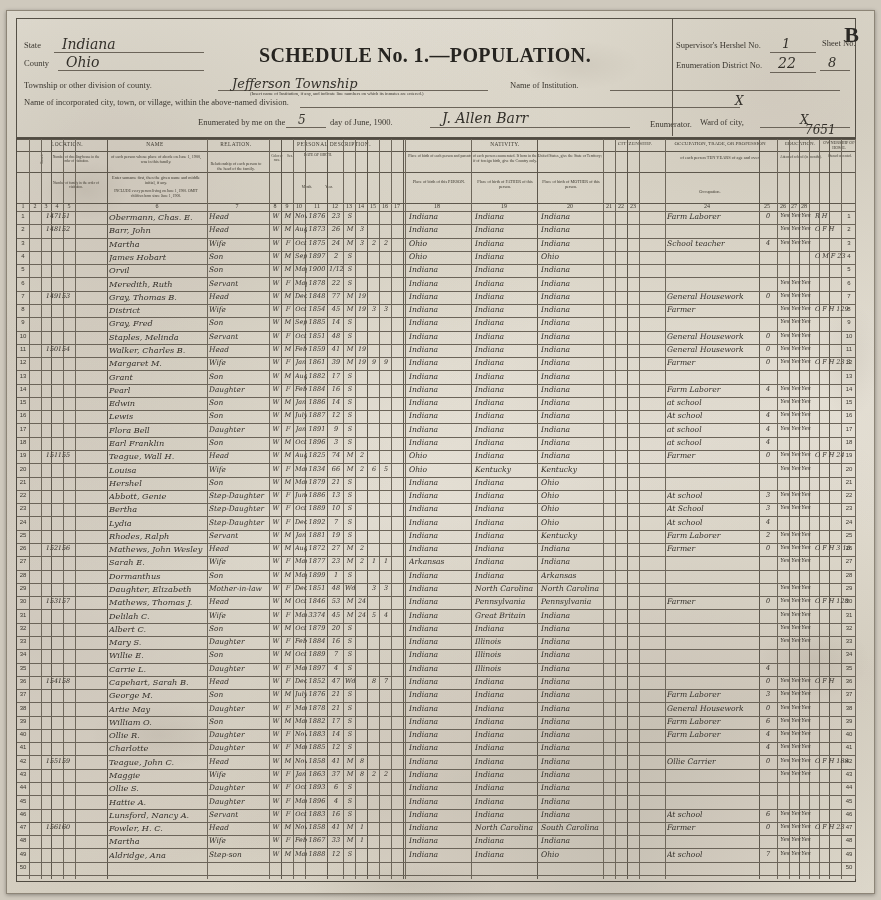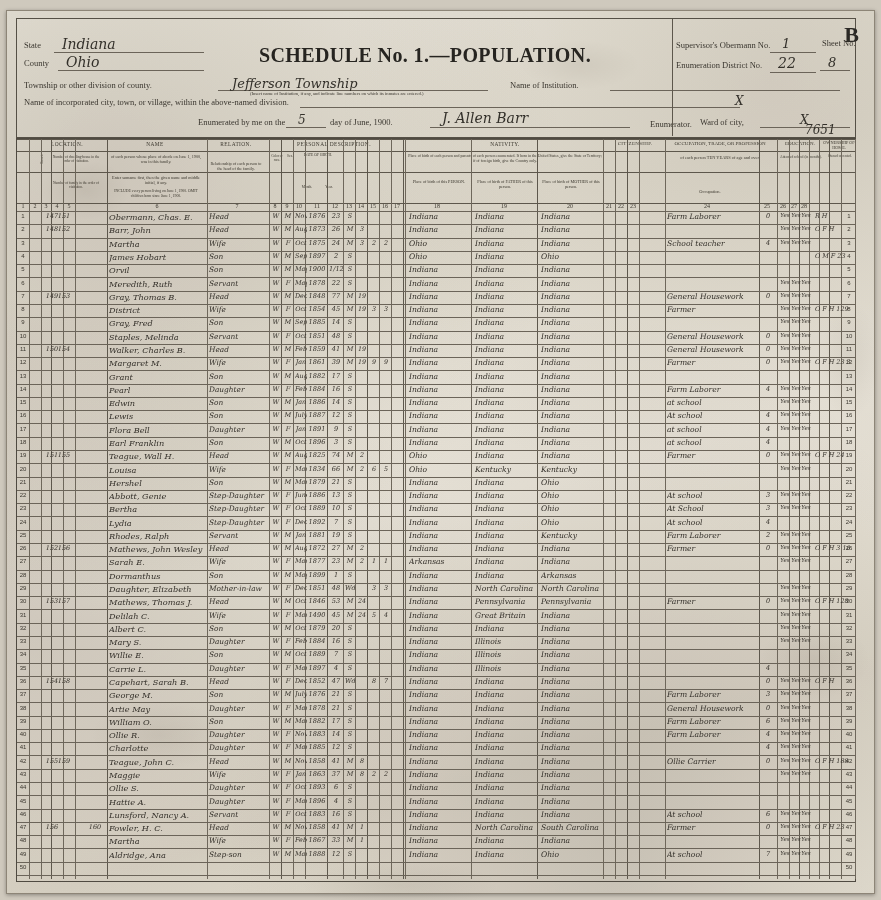--- a/index.html
+++ b/index.html
@@ -74,21 +74,21 @@
 
   <div class="lbl" style="left:198px;top:117px;">Enumerated by me on the</div>
   <div class="rule" style="left:286px;top:127px;width:40px;"></div>
   <div class="hwink" style="left:298px;top:113px;font-size:12px;">5</div>
   <div class="lbl" style="left:330px;top:117px;">day of June, 1900.</div>
   <div class="rule" style="left:430px;top:127px;width:200px;"></div>
   <div class="hwink" style="left:442px;top:110px;font-size:14px;">J. Allen Barr</div>
   <div class="lbl" style="left:650px;top:119px;">Enumerator.</div>
 
   <div class="vline" style="left:672px;top:19px;height:117px;"></div>
-  <div class="lbl" style="left:676px;top:40px;">Supervisor's Obermann No.</div>
+  <div class="lbl" style="left:676px;top:40px;">Supervisor's Hershel No.</div>
   <div class="rule" style="left:770px;top:52px;width:46px;"></div>
   <div class="hwink" style="left:782px;top:36px;font-size:13px;">1</div>
 
   <div class="lbl" style="left:676px;top:60px;">Enumeration District No.</div>
   <div class="rule" style="left:770px;top:72px;width:46px;"></div>
   <div class="hwink" style="left:778px;top:55px;font-size:14px;">22</div>
 
   <div class="lbl" style="left:822px;top:38px;">Sheet No.</div>
   <div class="rule" style="left:820px;top:70px;width:30px;"></div>
   <div class="hwink" style="left:828px;top:55px;font-size:13px;">8</div>
@@ -851,21 +851,21 @@
         <div class="rowtext" style="left: 798px; top: 458.32px; font-size: 6.4px; width: 36px; text-align: left; overflow: hidden; white-space: nowrap;">O  F  H  128</div>
       </div>
       <div style="position: absolute; left: 0px; top: 0px;">
         <div class="rn" style="left: 0px; top: 472.6px;">31</div>
         <div class="rn" style="left: 826px; top: 472.6px;">31</div>
         <div class="rowtext" style="left: 92px; top: 471.6px; font-size: 8.2px; width: 98px; text-align: left; overflow: hidden; white-space: nowrap;">Delilah C.</div>
         <div class="rowtext" style="left: 192px; top: 471.6px; font-size: 7.4px; width: 58px; text-align: left; overflow: hidden; white-space: nowrap;">Wife</div>
         <div class="rowtext" style="left: 254px; top: 471.6px; font-size: 6.6px; width: 10px; text-align: center; overflow: hidden; white-space: nowrap;">W</div>
         <div class="rowtext" style="left: 266px; top: 471.6px; font-size: 6.6px; width: 10px; text-align: center; overflow: hidden; white-space: nowrap;">F</div>
         <div class="rowtext" style="left: 278px; top: 471.6px; font-size: 6.4px; width: 12px; text-align: center; overflow: hidden; white-space: nowrap;">Mar</div>
-        <div class="rowtext" style="left: 290px; top: 471.6px; font-size: 6.6px; width: 20px; text-align: center; overflow: hidden; white-space: nowrap;">1490</div>
+        <div class="rowtext" style="left: 290px; top: 471.6px; font-size: 6.6px; width: 20px; text-align: center; overflow: hidden; white-space: nowrap;">3374</div>
         <div class="rowtext" style="left: 312px; top: 471.6px; font-size: 6.6px; width: 14px; text-align: center; overflow: hidden; white-space: nowrap;">45</div>
         <div class="rowtext" style="left: 328px; top: 471.6px; font-size: 6.4px; width: 10px; text-align: center; overflow: hidden; white-space: nowrap;">M</div>
         <div class="rowtext" style="left: 340px; top: 471.6px; font-size: 6.4px; width: 10px; text-align: center; overflow: hidden; white-space: nowrap;">24</div>
         <div class="rowtext" style="left: 352px; top: 471.6px; font-size: 6.4px; width: 10px; text-align: center; overflow: hidden; white-space: nowrap;">5</div>
         <div class="rowtext" style="left: 364px; top: 471.6px; font-size: 6.4px; width: 10px; text-align: center; overflow: hidden; white-space: nowrap;">4</div>
         <div class="rowtext" style="left: 392px; top: 471.6px; font-size: 7.6px; width: 62px; text-align: left; overflow: hidden; white-space: nowrap;">Indiana</div>
         <div class="rowtext" style="left: 458px; top: 471.6px; font-size: 7.6px; width: 62px; text-align: left; overflow: hidden; white-space: nowrap;">Great Britain</div>
         <div class="rowtext" style="left: 524px; top: 471.6px; font-size: 7.6px; width: 62px; text-align: left; overflow: hidden; white-space: nowrap;">Indiana</div>
         <div class="rowtext" style="left: 762px; top: 471.6px; font-size: 5.6px; width: 12px; text-align: center; overflow: hidden; white-space: nowrap;">Yes</div>
         <div class="rowtext" style="left: 774px; top: 471.6px; font-size: 5.6px; width: 10px; text-align: center; overflow: hidden; white-space: nowrap;">Yes</div>
@@ -1153,21 +1153,21 @@
         <div class="rowtext" style="left: 650px; top: 670.8px; font-size: 7.6px; width: 88px; text-align: left; overflow: hidden; white-space: nowrap;">At school</div>
         <div class="rowtext" style="left: 744px; top: 670.8px; font-size: 6.6px; width: 14px; text-align: center; overflow: hidden; white-space: nowrap;">6</div>
         <div class="rowtext" style="left: 762px; top: 670.8px; font-size: 5.6px; width: 12px; text-align: center; overflow: hidden; white-space: nowrap;">Yes</div>
         <div class="rowtext" style="left: 774px; top: 670.8px; font-size: 5.6px; width: 10px; text-align: center; overflow: hidden; white-space: nowrap;">Yes</div>
         <div class="rowtext" style="left: 784px; top: 670.8px; font-size: 5.6px; width: 10px; text-align: center; overflow: hidden; white-space: nowrap;">Yes</div>
       </div>
       <div style="position: absolute; left: 0px; top: 0px;">
         <div class="rn" style="left: 0px; top: 685.08px;">47</div>
         <div class="rn" style="left: 826px; top: 685.08px;">47</div>
         <div class="rowtext" style="left: 26px; top: 684.08px; font-size: 6.5px; width: 18px; text-align: center; overflow: hidden; white-space: nowrap;">156</div>
-        <div class="rowtext" style="left: 38px; top: 684.08px; font-size: 6.5px; width: 18px; text-align: center; overflow: hidden; white-space: nowrap; margin-left: 31px;">160</div>
+        <div class="rowtext" style="left: 38px; top: 684.08px; font-size: 6.5px; width: 18px; text-align: center; overflow: hidden; white-space: nowrap;">160</div>
         <div class="rowtext" style="left: 92px; top: 684.08px; font-size: 8.2px; width: 98px; text-align: left; overflow: hidden; white-space: nowrap;">Fowler, H. C.</div>
         <div class="rowtext" style="left: 192px; top: 684.08px; font-size: 7.4px; width: 58px; text-align: left; overflow: hidden; white-space: nowrap;">Head</div>
         <div class="rowtext" style="left: 254px; top: 684.08px; font-size: 6.6px; width: 10px; text-align: center; overflow: hidden; white-space: nowrap;">W</div>
         <div class="rowtext" style="left: 266px; top: 684.08px; font-size: 6.6px; width: 10px; text-align: center; overflow: hidden; white-space: nowrap;">M</div>
         <div class="rowtext" style="left: 278px; top: 684.08px; font-size: 6.4px; width: 12px; text-align: center; overflow: hidden; white-space: nowrap;">Nov</div>
         <div class="rowtext" style="left: 290px; top: 684.08px; font-size: 6.6px; width: 20px; text-align: center; overflow: hidden; white-space: nowrap;">1858</div>
         <div class="rowtext" style="left: 312px; top: 684.08px; font-size: 6.6px; width: 14px; text-align: center; overflow: hidden; white-space: nowrap;">41</div>
         <div class="rowtext" style="left: 328px; top: 684.08px; font-size: 6.4px; width: 10px; text-align: center; overflow: hidden; white-space: nowrap;">M</div>
         <div class="rowtext" style="left: 340px; top: 684.08px; font-size: 6.4px; width: 10px; text-align: center; overflow: hidden; white-space: nowrap;">1</div>
         <div class="rowtext" style="left: 392px; top: 684.08px; font-size: 7.6px; width: 62px; text-align: left; overflow: hidden; white-space: nowrap;">Indiana</div>

